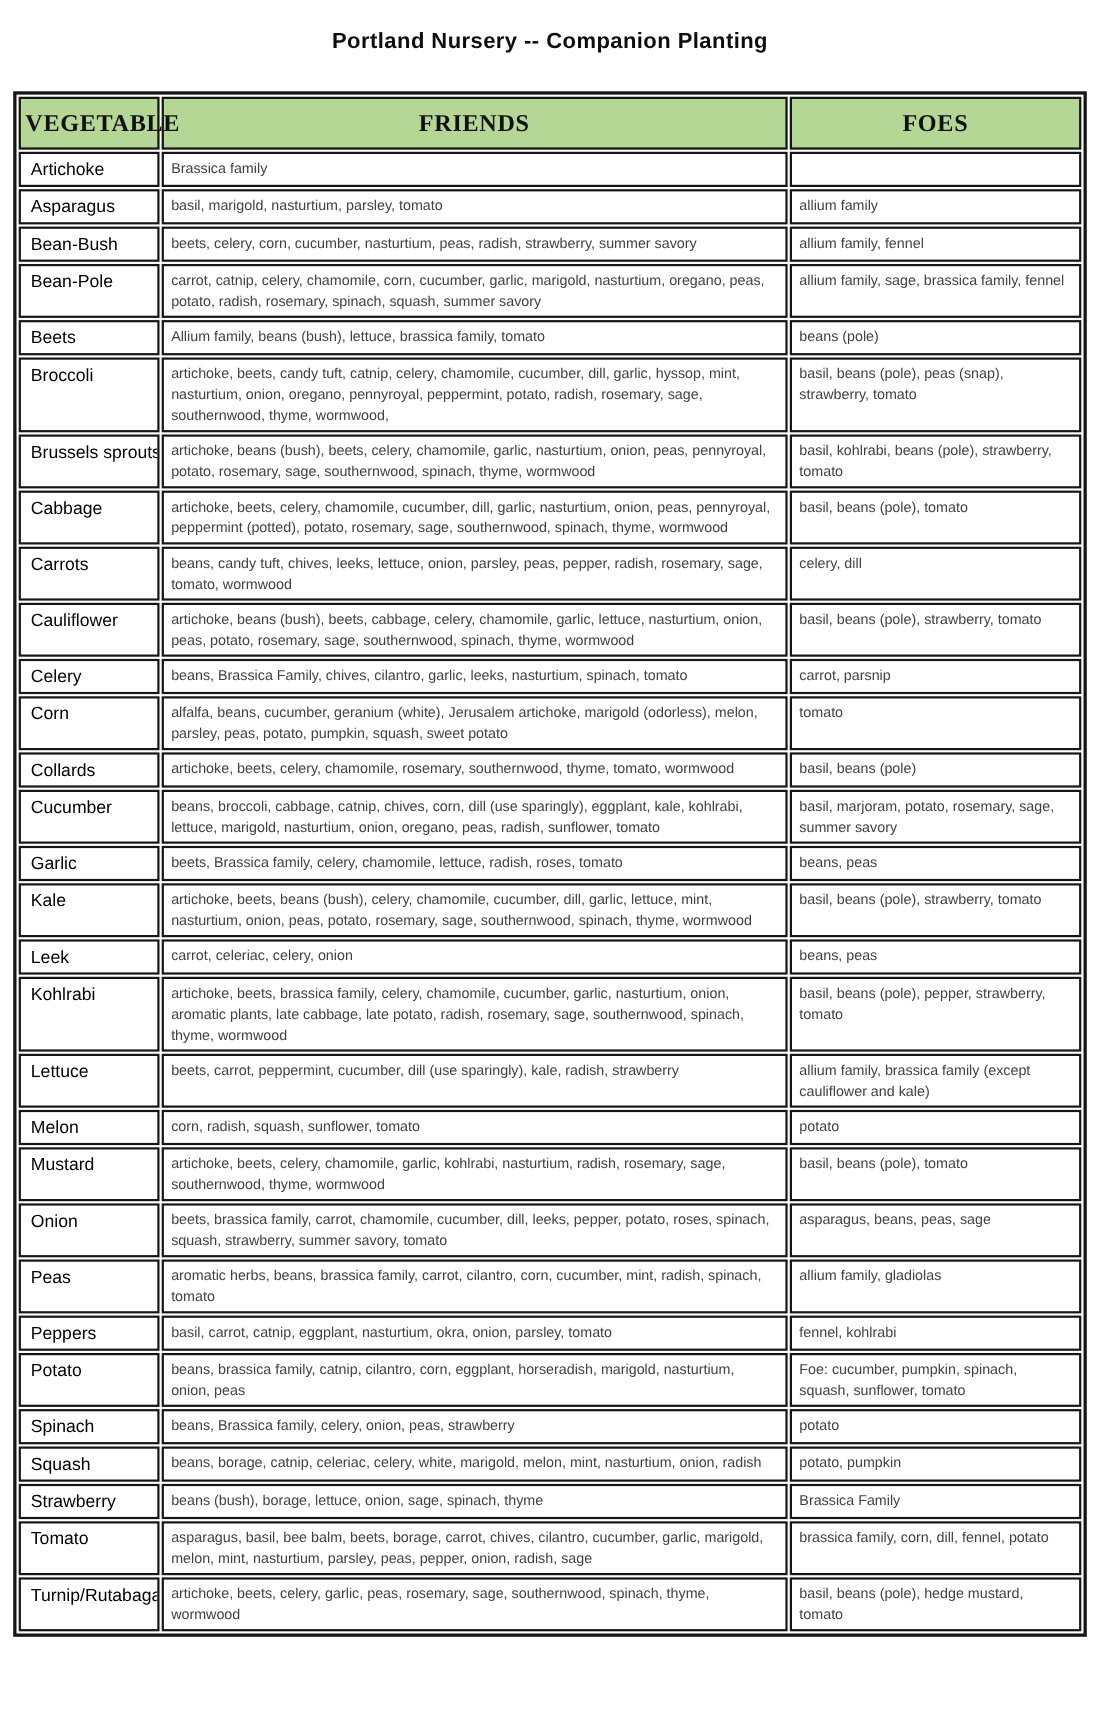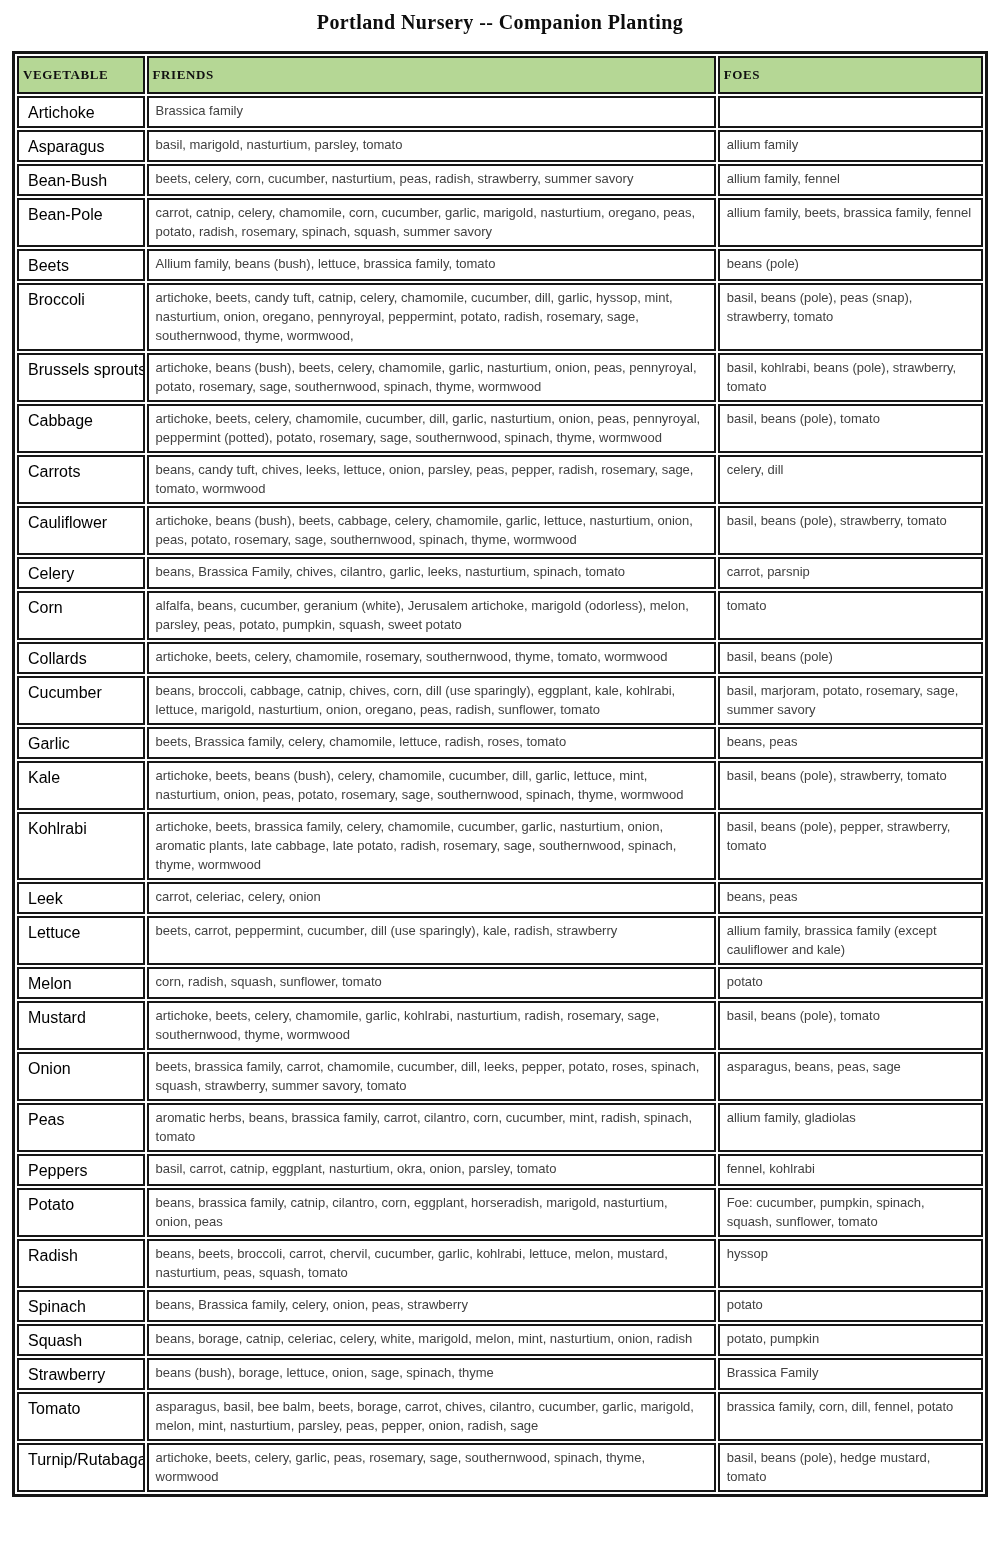--- a/index.html
+++ b/index.html
@@ -8,50 +8,50 @@
     background: #ffffff;
     font-family: "Liberation Sans", sans-serif;
   }
   .page {
     width: 1000px;
     min-height: 1561px;
     background: #ffffff;
     box-sizing: border-box;
   }
   .page-title {
-    font-family: Liberation Serif, serif;
+    font-family: Liberation Sans, sans-serif;
     font-weight: 700;
     font-size: 20px;
     letter-spacing: 0.4px;
     color: #0d0d0d;
     text-align: center;
-    margin: 0;
+    margin: 16px;
     padding: 11px 0 17px 0;
   }
   table.companion {
     border-collapse: separate;
     border-spacing: 2px;
     border: 3px solid #161616;
     margin-left: 12px;
     width: 976px;
     table-layout: fixed;
     background: #ffffff;
   }
   col.c-veg    { width: 126px; }
   col.c-friends{ width: 562px; }
   col.c-foes   { width: 262px; }
   th.hdr {
     background: #b5d795;
     border: 2px solid #161616;
     font-family: "Liberation Serif", serif;
     font-weight: 700;
-    font-size: 13px;
+    font-size: 22px;
     letter-spacing: 0.6px;
     color: #111111;
-    text-align: left;
+    text-align: center;
     padding: 9px 4px;
   }
   td {
     border: 2px solid #161616;
     vertical-align: top;
     box-sizing: content-box;
   }
   td.veg {
     font-family: Liberation Sans, sans-serif;
     font-size: 16px;
@@ -100,21 +100,21 @@
           <td class="foes">allium family</td>
         </tr>
         <tr>
           <td class="veg">Bean-Bush</td>
           <td class="friends">beets, celery, corn, cucumber, nasturtium, peas, radish, strawberry, summer savory</td>
           <td class="foes">allium family, fennel</td>
         </tr>
         <tr>
           <td class="veg">Bean-Pole</td>
           <td class="friends">carrot, catnip, celery, chamomile, corn, cucumber, garlic, marigold, nasturtium, oregano, peas, potato, radish, rosemary, spinach, squash, summer savory</td>
-          <td class="foes">allium family, beets, brassica family, fennel</td>
+          <td class="foes">allium family, sage, brassica family, fennel</td>
         </tr>
         <tr>
           <td class="veg">Beets</td>
           <td class="friends">Allium family, beans (bush), lettuce, brassica family, tomato</td>
           <td class="foes">beans (pole)</td>
         </tr>
         <tr>
           <td class="veg">Broccoli</td>
           <td class="friends">artichoke, beets, candy tuft, catnip, celery, chamomile, cucumber, dill, garlic, hyssop, mint, nasturtium, onion, oregano, pennyroyal, peppermint, potato, radish, rosemary, sage, southernwood, thyme, wormwood,</td>
           <td class="foes">basil, beans (pole), peas (snap), strawberry, tomato</td>
@@ -163,30 +163,30 @@
           <td class="veg">Garlic</td>
           <td class="friends">beets, Brassica family, celery, chamomile, lettuce, radish, roses, tomato</td>
           <td class="foes">beans, peas</td>
         </tr>
         <tr>
           <td class="veg">Kale</td>
           <td class="friends">artichoke, beets, beans (bush), celery, chamomile, cucumber, dill, garlic, lettuce, mint, nasturtium, onion, peas, potato, rosemary, sage, southernwood, spinach, thyme, wormwood</td>
           <td class="foes">basil, beans (pole), strawberry, tomato</td>
         </tr>
         <tr>
+          <td class="veg">Leek</td>
+          <td class="friends">carrot, celeriac, celery, onion</td>
+          <td class="foes">beans, peas</td>
+        </tr>
+        <tr>
           <td class="veg">Kohlrabi</td>
           <td class="friends">artichoke, beets, brassica family, celery, chamomile, cucumber, garlic, nasturtium, onion, aromatic plants, late cabbage, late potato, radish, rosemary, sage, southernwood, spinach, thyme, wormwood</td>
           <td class="foes">basil, beans (pole), pepper, strawberry, tomato</td>
         </tr>
         <tr>
-          <td class="veg">Leek</td>
-          <td class="friends">carrot, celeriac, celery, onion</td>
-          <td class="foes">beans, peas</td>
-        </tr>
-        <tr>
           <td class="veg">Lettuce</td>
           <td class="friends">beets, carrot, peppermint, cucumber, dill (use sparingly), kale, radish, strawberry</td>
           <td class="foes">allium family, brassica family (except cauliflower and kale)</td>
         </tr>
         <tr>
           <td class="veg">Melon</td>
           <td class="friends">corn, radish, squash, sunflower, tomato</td>
           <td class="foes">potato</td>
         </tr>
         <tr>
@@ -208,25 +208,20 @@
           <td class="veg">Peppers</td>
           <td class="friends">basil, carrot, catnip, eggplant, nasturtium, okra, onion, parsley, tomato</td>
           <td class="foes">fennel, kohlrabi</td>
         </tr>
         <tr>
           <td class="veg">Potato</td>
           <td class="friends">beans, brassica family, catnip, cilantro, corn, eggplant, horseradish, marigold, nasturtium, onion, peas</td>
           <td class="foes">Foe: cucumber, pumpkin, spinach, squash, sunflower, tomato</td>
         </tr>
         <tr>
-          <td class="veg">Radish</td>
-          <td class="friends">beans, beets, broccoli, carrot, chervil, cucumber, garlic, kohlrabi, lettuce, melon, mustard, nasturtium, peas, squash, tomato</td>
-          <td class="foes">hyssop</td>
-        </tr>
-        <tr>
           <td class="veg">Spinach</td>
           <td class="friends">beans, Brassica family, celery, onion, peas, strawberry</td>
           <td class="foes">potato</td>
         </tr>
         <tr>
           <td class="veg">Squash</td>
           <td class="friends">beans, borage, catnip, celeriac, celery, white, marigold, melon, mint, nasturtium, onion, radish</td>
           <td class="foes">potato, pumpkin</td>
         </tr>
         <tr>

